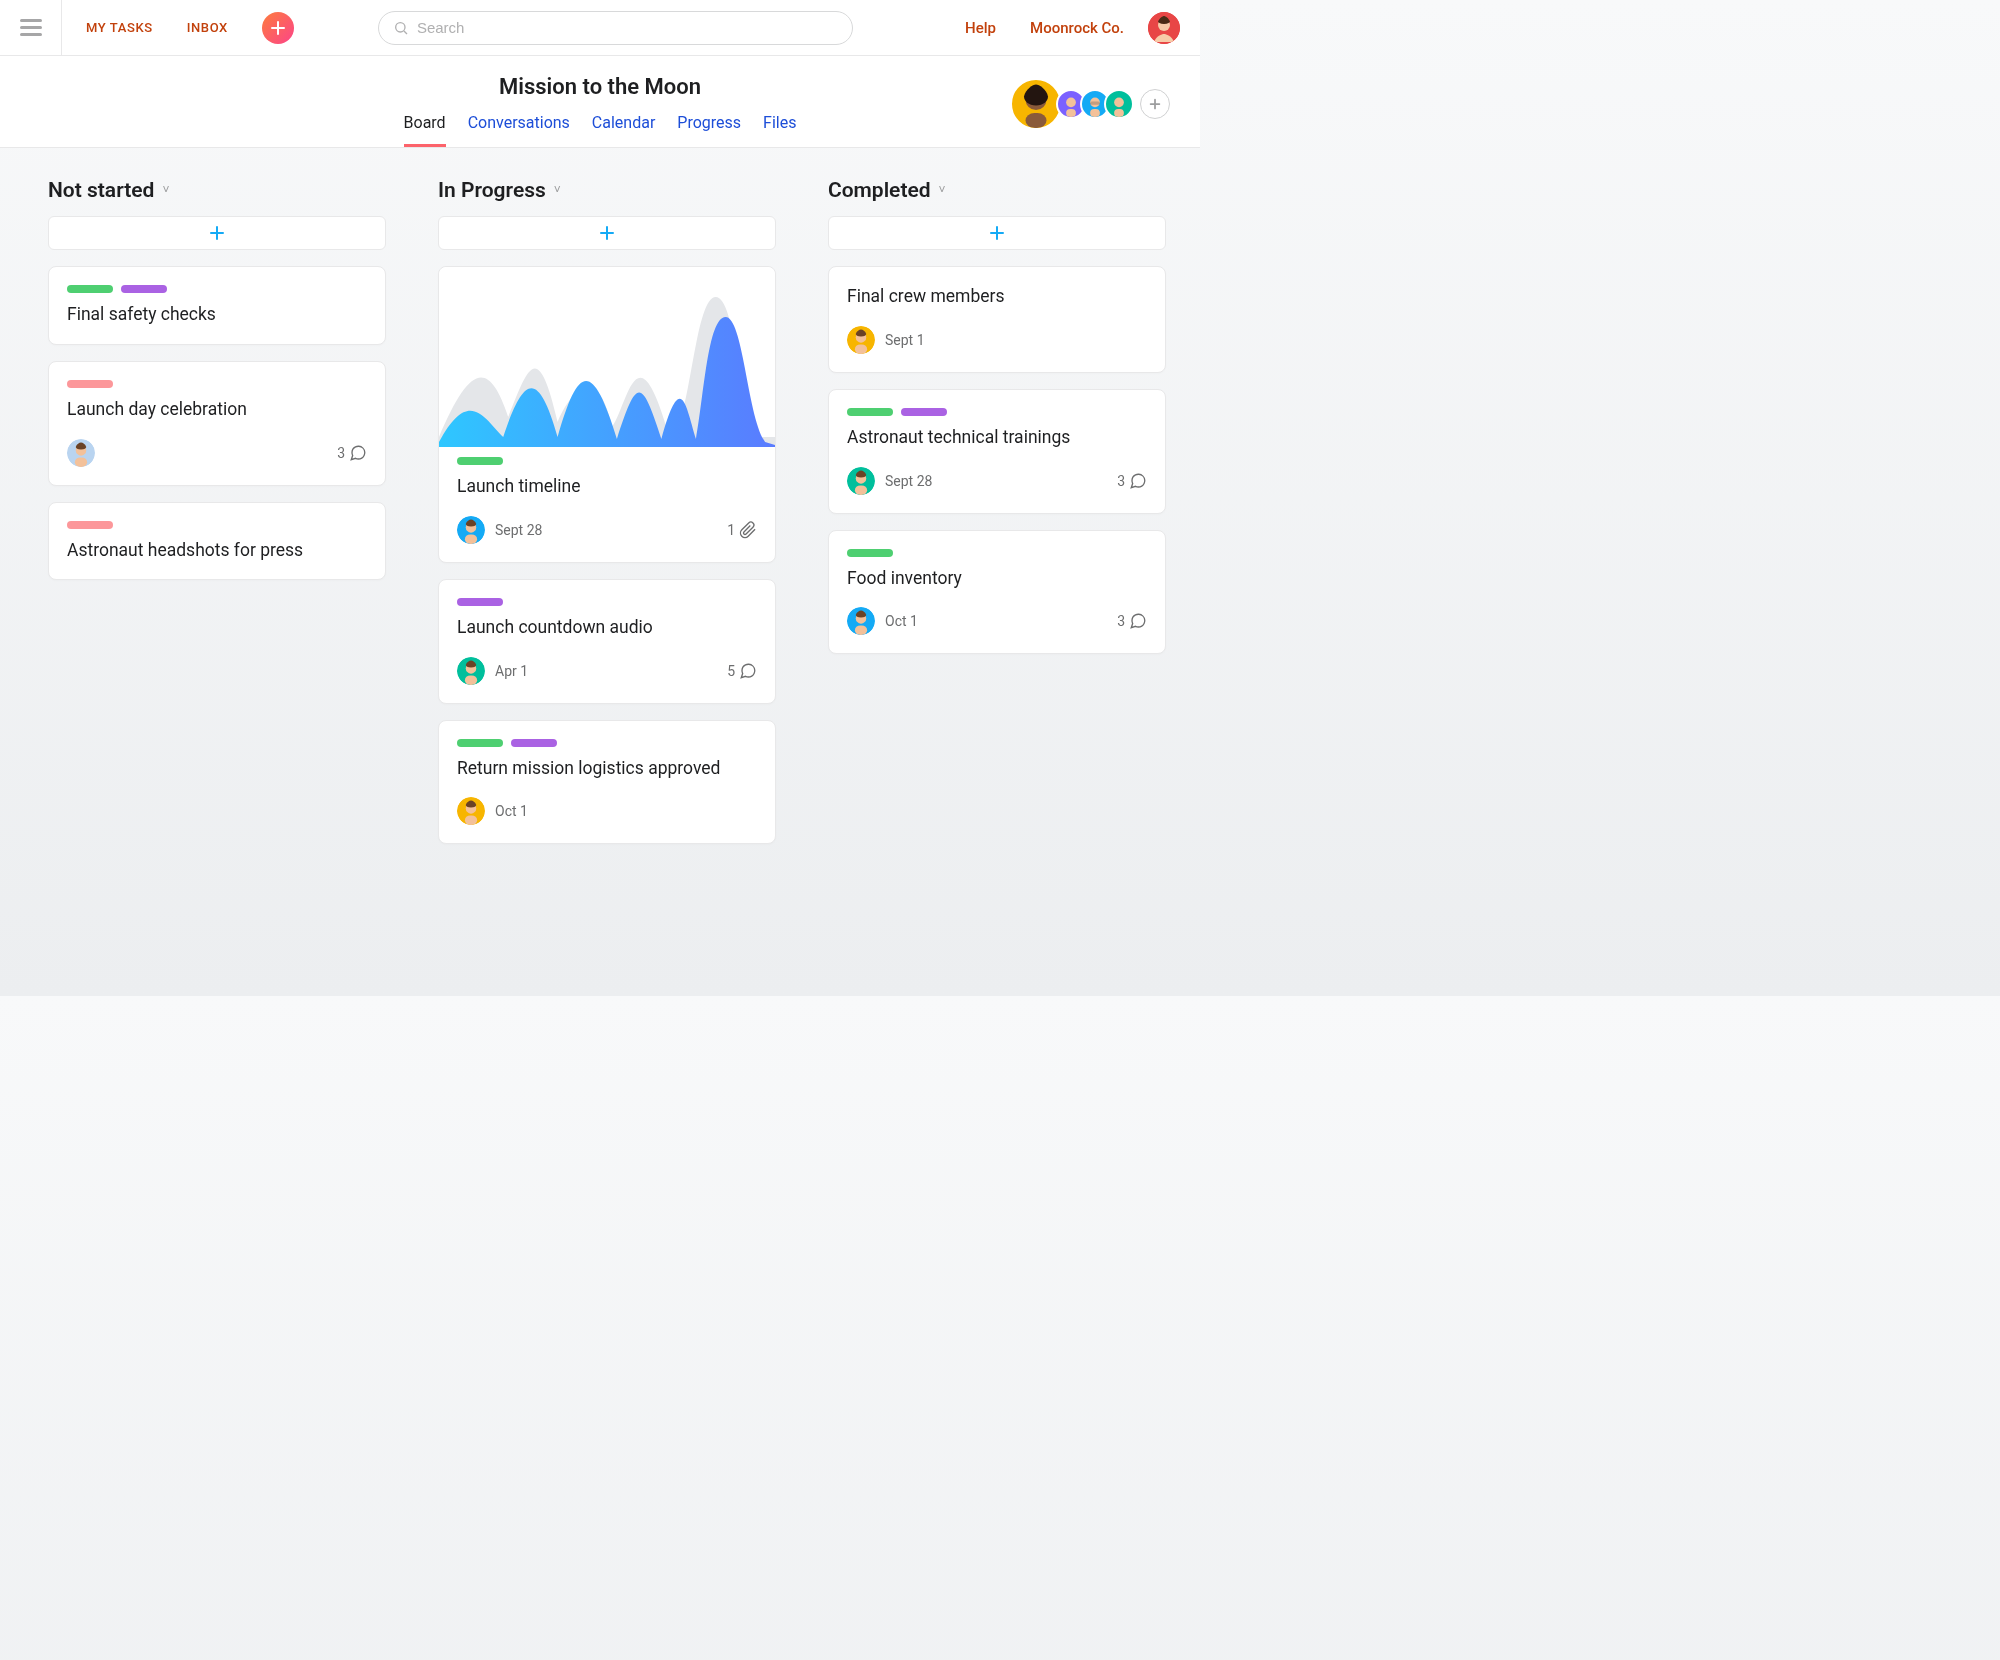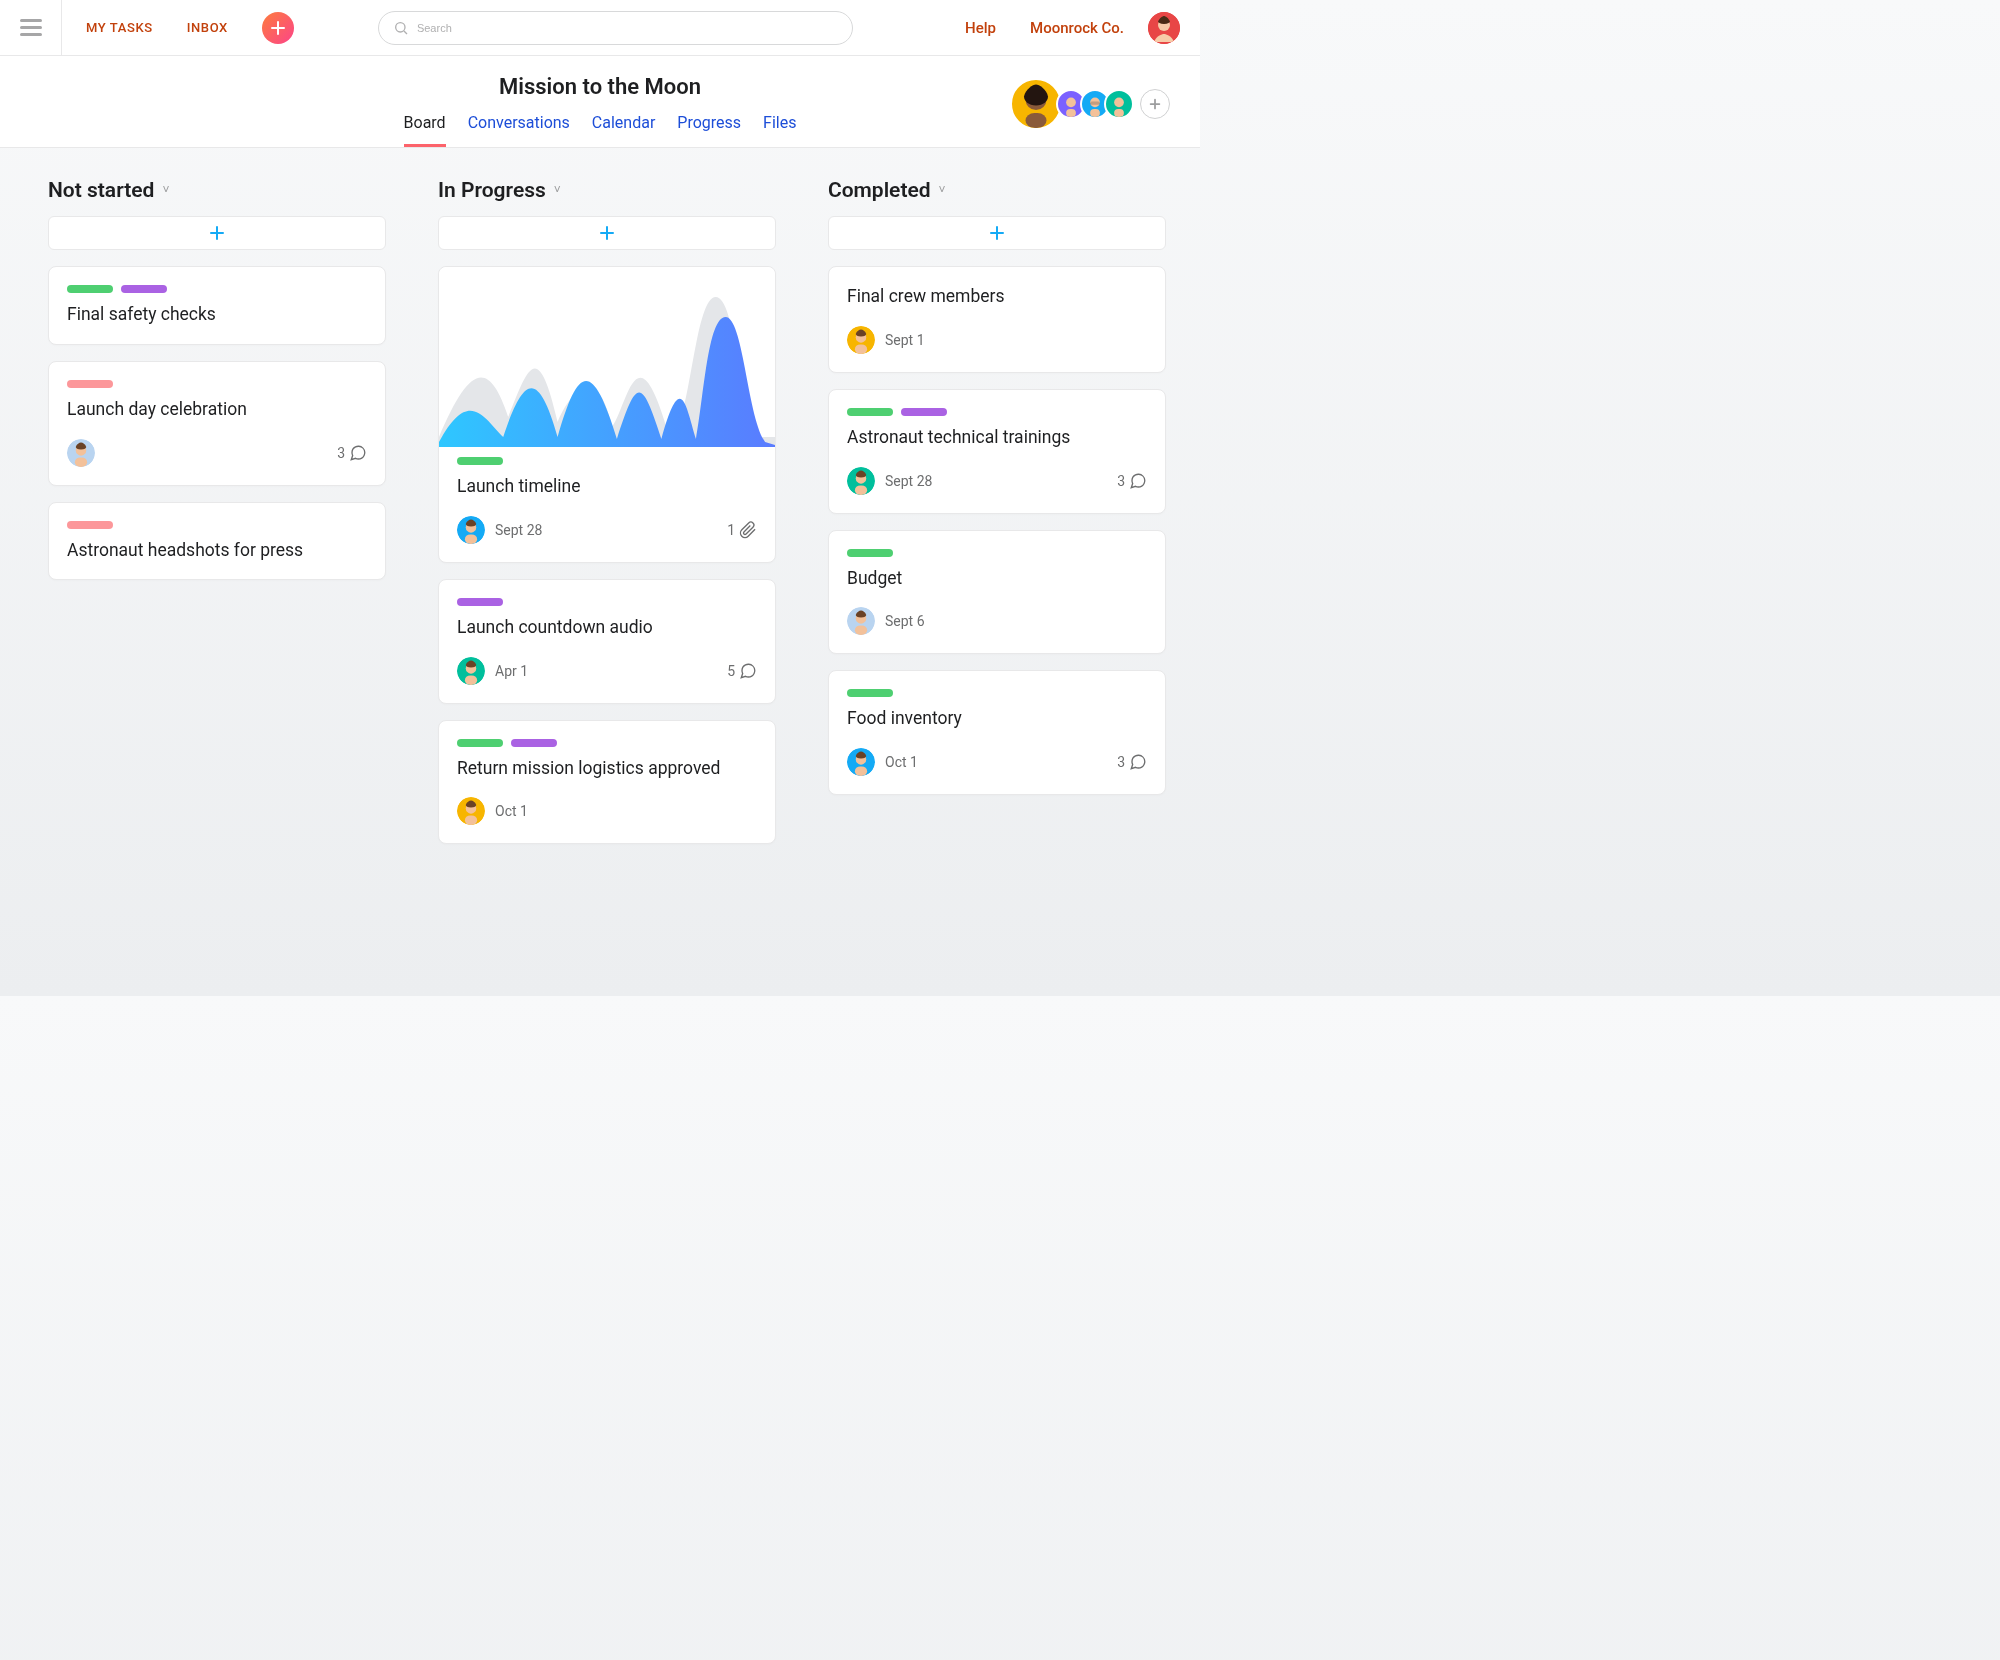--- a/index.html
+++ b/index.html
@@ -37,21 +37,21 @@
   width:32px;height:32px;border-radius:50%;
   background:linear-gradient(135deg,#fd7c3d,#fc4489);
   display:flex;align-items:center;justify-content:center;color:#fff;font-size:20px;font-weight:300;
   margin-left:10px; cursor:pointer;
 }
 .search-wrap { flex:0 0 auto; margin-left:70px;}
 .search {
   width:475px;height:34px;border:1px solid #d8d9da;border-radius:17px;
   display:flex;align-items:center;padding:0 14px;gap:8px;color:#b0b0b1;
 }
-.search input { border:none;outline:none;font-size:11px;color:#555;flex:1;background:transparent;}
+.search input { border:none;outline:none;font-size:15px;color:#555;flex:1;background:transparent;}
 .search input::placeholder{color:#b0b0b1;}
 .topnav .spacer { flex:1; }
 .profile-avatar {
   width:32px;height:32px;border-radius:50%;
   background:#e84646;display:flex;align-items:center;justify-content:center;overflow:hidden;
 }
 
 
 .project-header {
   background:#fff;
@@ -401,40 +401,20 @@
                 <path d="M21 11.5a8.38 8.38 0 01-.9 3.8 8.5 8.5 0 01-7.6 4.7 8.38 8.38 0 01-3.8-.9L3 21l1.9-5.7a8.38 8.38 0 01-.9-3.8 8.5 8.5 0 014.7-7.6 8.38 8.38 0 013.8-.9h.5a8.48 8.48 0 018 8v.5z"></path>
               </svg>
             </span>
           </div>
         </div>
       </div>
       <div class="card">
         <div class="tags">
           <span class="tag green"></span>
         </div>
-        <div class="card-title">Budget</div>
-        <div class="card-foot">
-          <div class="card-foot-left">
-            <div class="assignee">
-              <svg class="face" viewBox="0 0 32 32">
-                <circle cx="16" cy="16" r="16" fill="#b9d4f0"></circle>
-                <circle cx="16" cy="13" r="6" fill="#f3c19a"></circle>
-                <rect x="9" y="21" width="14" height="11" rx="6" fill="#f3c19a"></rect>
-                <path d="M10 9c1-3 4-5 6-5s5 2 6 5c0 1-2 3-6 3s-6-2-6-3z" fill="#6a4226"></path>
-              </svg>
-            </div>
-            <span class="due">Sept 6</span>
-          </div>
-          <div style="display:flex;gap:12px;"></div>
-        </div>
-      </div>
-      <div class="card">
-        <div class="tags">
-          <span class="tag green"></span>
-        </div>
         <div class="card-title">Food inventory</div>
         <div class="card-foot">
           <div class="card-foot-left">
             <div class="assignee">
               <svg class="face" viewBox="0 0 32 32">
                 <circle cx="16" cy="16" r="16" fill="#14aaf5"></circle>
                 <circle cx="16" cy="13" r="6" fill="#f3c19a"></circle>
                 <rect x="9" y="21" width="14" height="11" rx="6" fill="#f3c19a"></rect>
                 <path d="M10 9c1-3 4-5 6-5s5 2 6 5c0 1-2 3-6 3s-6-2-6-3z" fill="#6a4226"></path>
               </svg>

